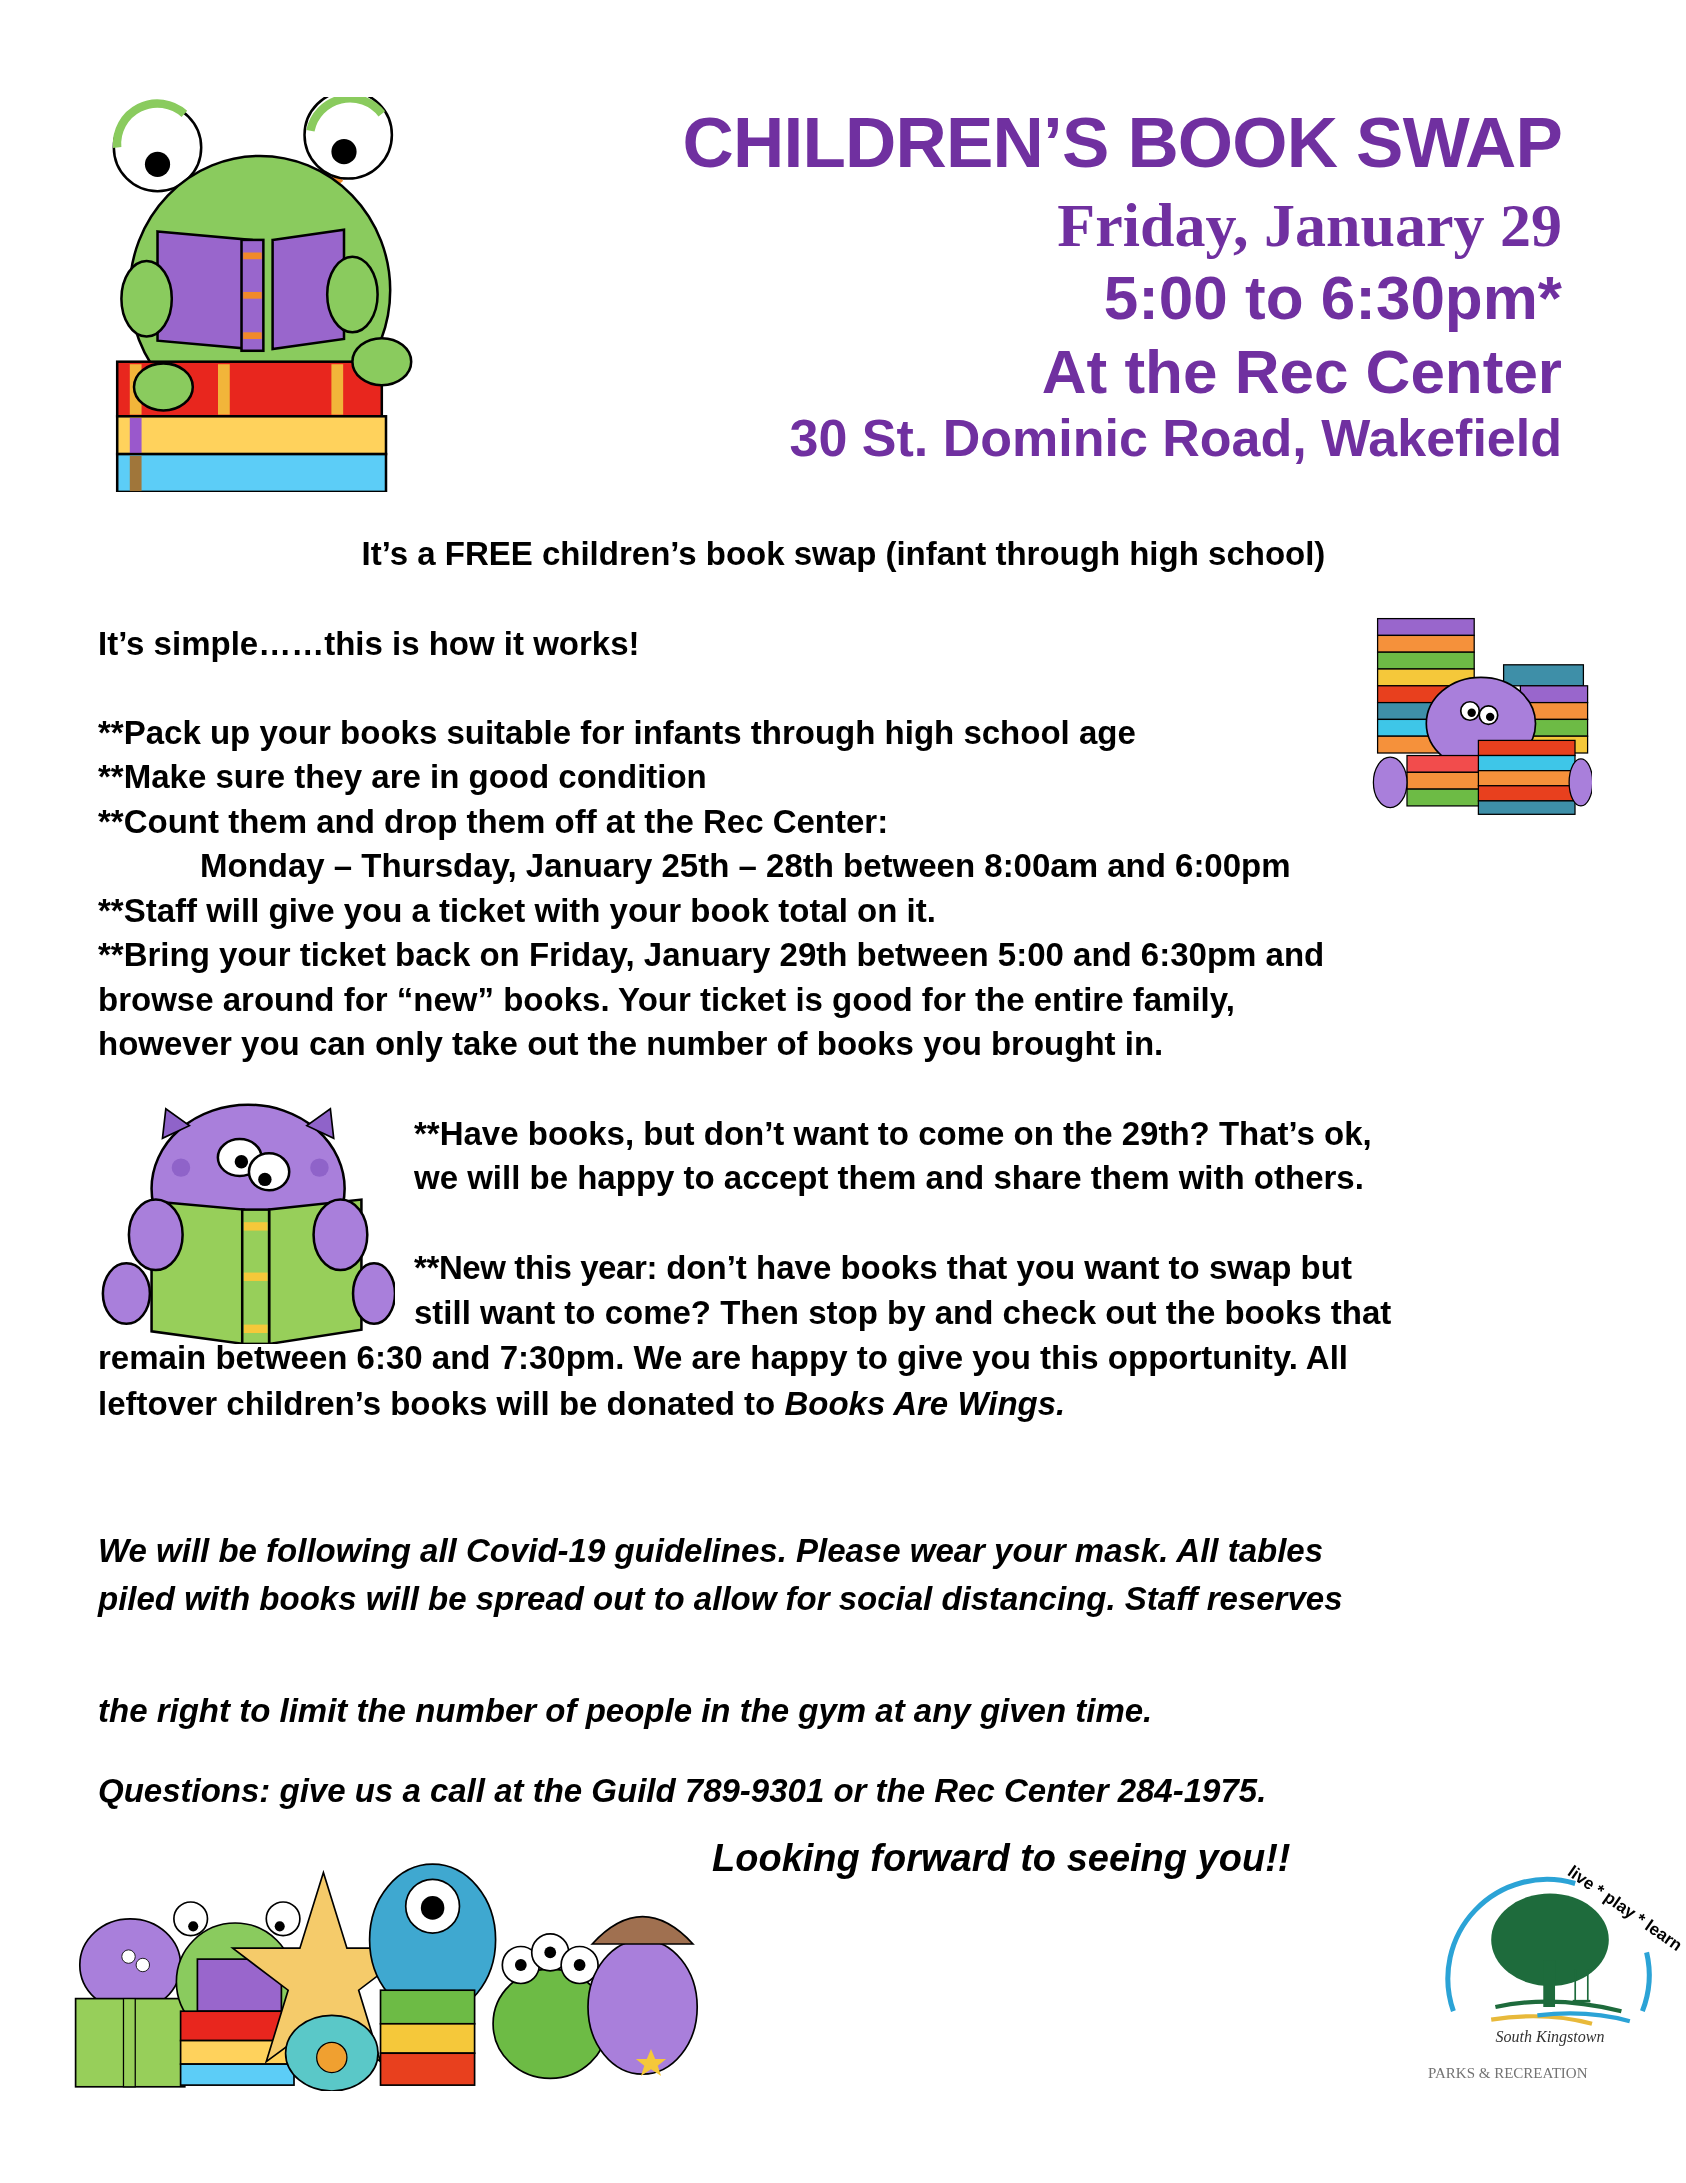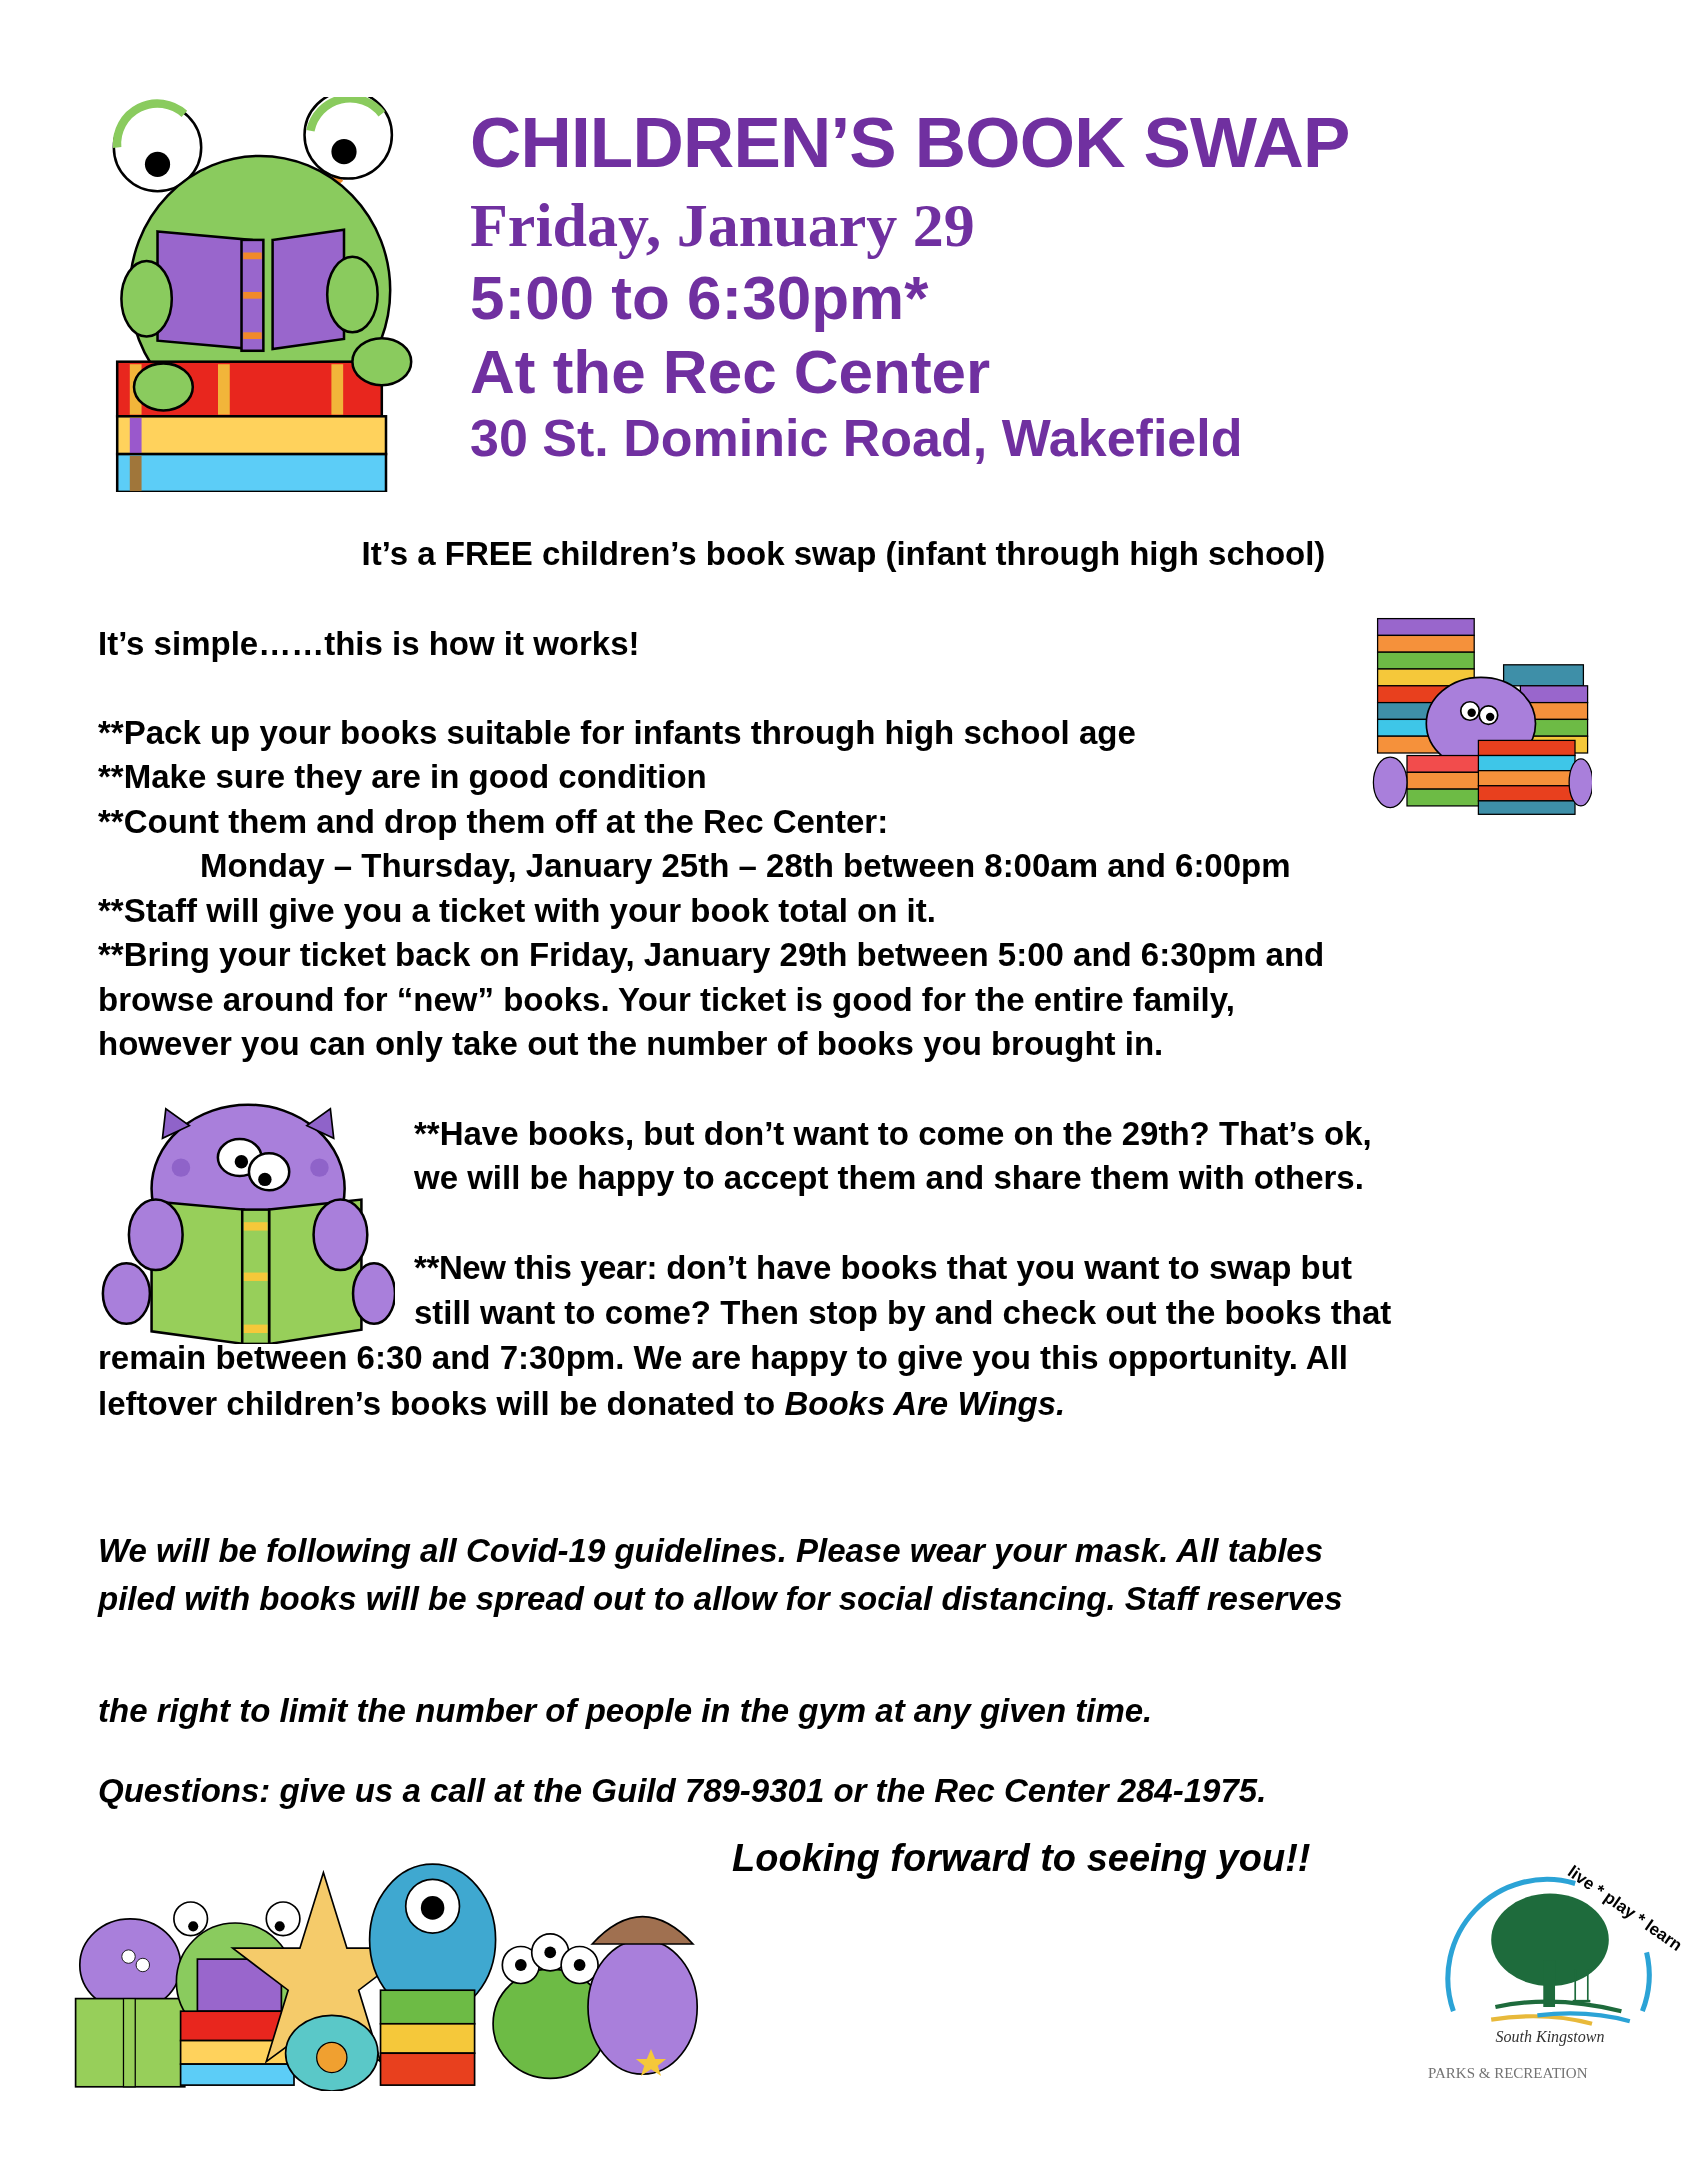--- a/index.html
+++ b/index.html
@@ -1,19 +1,19 @@
 <!DOCTYPE html>
 <html style="font-size:13.4px"><head>
 <meta charset="utf-8">
 <style>
   html, body { margin:0; padding:0; background:#ffffff; }
   body { width:1687px; height:2183px; position:relative; overflow:hidden;
          font-family:"Liberation Sans", sans-serif; color:#000; }
   .abs { position:absolute; }
-  .title { color:#7030A0; font-weight:bold; text-align:left; left:470px; width:1092px; white-space:nowrap; }
+  .title { color:#7030A0; font-weight:bold; text-align:right; left:470px; width:1092px; white-space:nowrap; }
   .t1 { top:102px; font-size:71px; letter-spacing:-0.8px; }
   .t2 { top:190px; font-size:62px;font-family:Liberation Serif, serif; }
   .t3 { top:262px; font-size:62px; }
   .t4 { top:336px; font-size:62px; }
   .t5 { top:408px; font-size:52px; }
   .body-line { left:98px; font-size:33px; font-weight:bold; white-space:nowrap; line-height:45px; }
   .italic { font-style:italic; }
   .lead-bold { font-weight:900; letter-spacing:-0.4px; }
   svg { display:block; }
 </style>
@@ -146,21 +146,21 @@
 <div class="abs body-line" style="top:1335px;">remain between 6:30 and 7:30pm. We are happy to give you this opportunity. All</div>
 <div class="abs body-line" style="top:1381px;">
   <span>leftover children’s books will be donated to </span><span class="italic">Books Are Wings.</span>
 </div>
 
 <div class="abs body-line italic" style="top:1528px;">We will be following all Covid-19 guidelines.  Please wear your mask.  All tables</div>
 <div class="abs body-line italic" style="top:1576px;">piled with books will be spread out to allow for social distancing.  Staff reserves</div>
 <div class="abs body-line italic" style="top:1688px;">the right to limit the number of people in the gym at any given time.</div>
 
 <div class="abs body-line italic" style="top:1768px;">Questions:  give us a call at the Guild 789-9301 or the Rec Center 284-1975.</div>
-<div class="abs italic" style="top:1837px;left:712px;font-size:38px;font-weight:bold;white-space:nowrap;margin-left:20px;">Looking forward to seeing you!!</div>
+<div class="abs italic" style="top:1837px;left:712px;font-size:38px;font-weight:bold;white-space:nowrap;">Looking forward to seeing you!!</div>
 
 <div class="abs" style="left:63px;top:1839px;">
   <svg width="651" height="252" viewBox="0 0 775 300">
 
     <ellipse cx="80" cy="150" rx="60" ry="55" fill="#A97FDB" stroke="#000" stroke-width="2"></ellipse>
     <rect x="15" y="190" width="130" height="105" fill="#97CF5A" stroke="#000" stroke-width="2"></rect>
     <rect x="72" y="190" width="14" height="105" fill="#97CF5A" stroke="#000" stroke-width="1.5"></rect>
     <circle cx="78" cy="140" r="8" fill="#fff" stroke="#000"></circle>
       <circle cx="95" cy="150" r="8" fill="#fff" stroke="#000"></circle>
 

